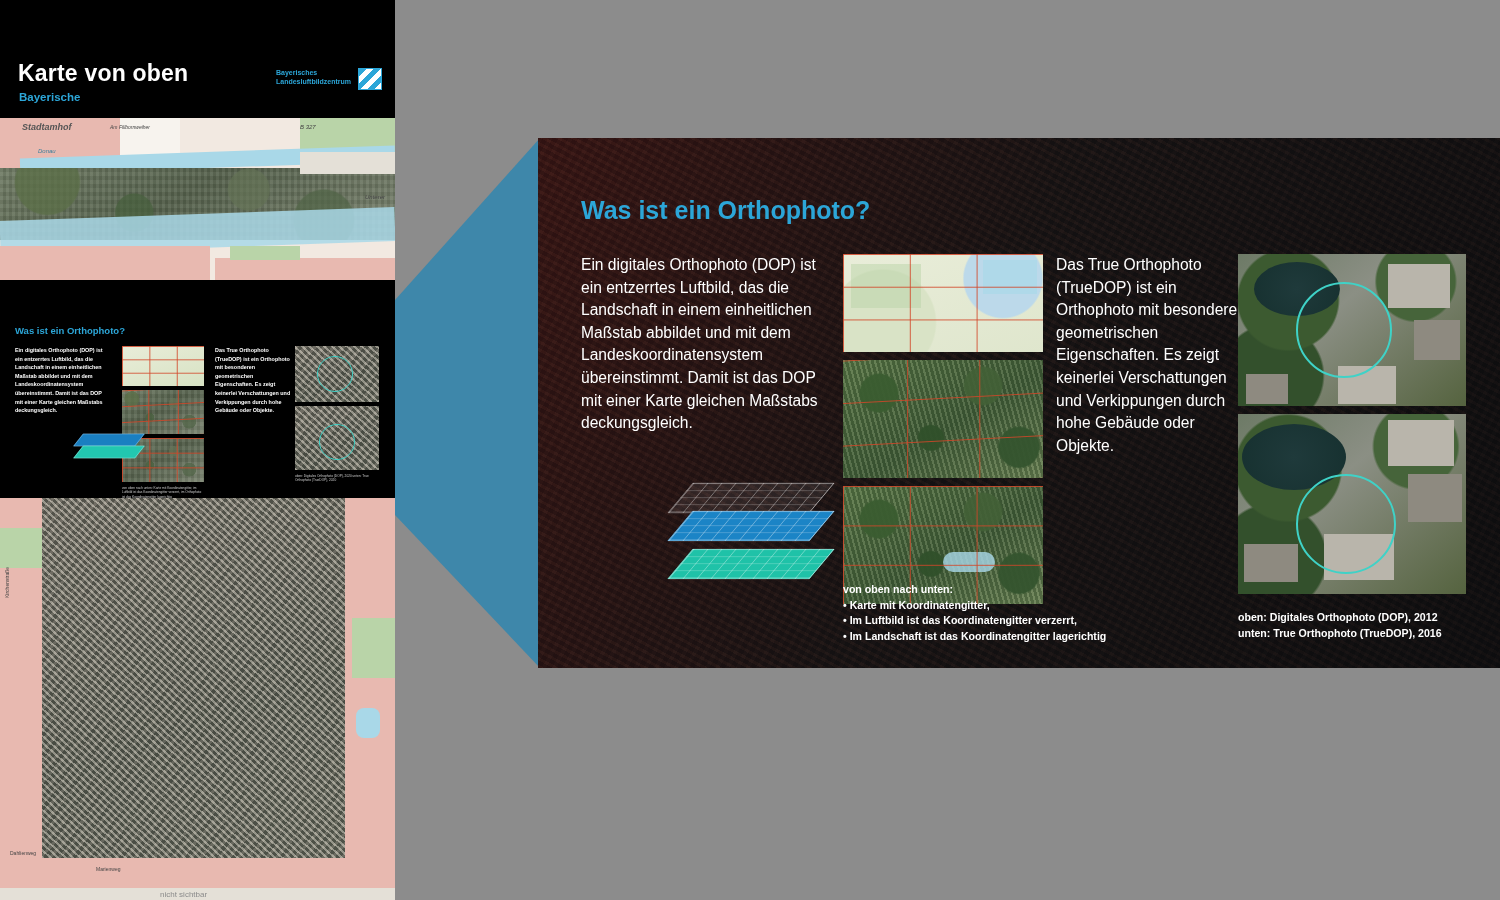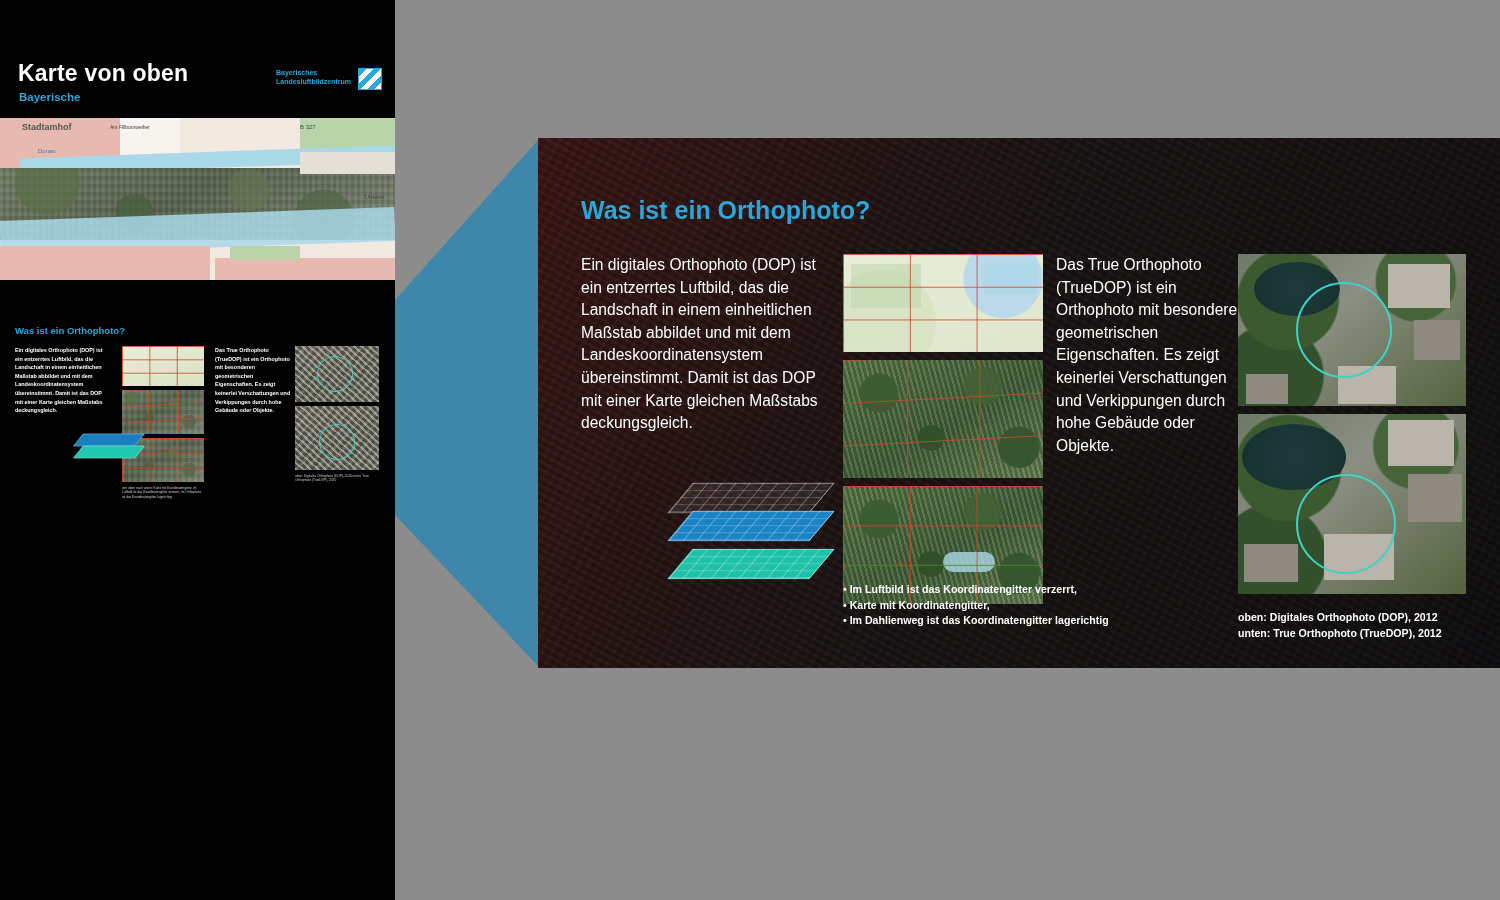--- a/index.html
+++ b/index.html
@@ -68,21 +68,21 @@
     box-sizing: border-box;
   }
 
   
   .mapband {
     position: absolute;
     left: 0;
     width: 395px;
     overflow: hidden;
   }
-  #mapband-1 { top: 118px; height: 162px; }
+  #mapband-1 { top: 118px; height: 162px; font-style: italic; }
   #mapband-2 { top: 498px; height: 402px; }
 
   .map-base {
     position: absolute; inset: 0;
     background: #f2e9e1;
   }
   
   .mb {
     position: absolute;
     background: #e8b9b0;
@@ -373,20 +373,36 @@
 
     <div class="planes">
       <div class="plane-layer" style="top:4px;"></div>
       <div class="plane-layer b"></div>
     </div>
 
     <div class="pp-caption" style="left:122px;top:176px;width:82px;">von oben nach unten: Karte mit Koordinatengitter, im Luftbild ist das Koordinatengitter verzerrt, im Orthophoto ist das Koordinatengitter lagerichtig</div>
     <div class="pp-caption" style="left:295px;top:164px;width:84px;">oben: Digitales Orthophoto (DOP), 2020 unten: True Orthophoto (TrueDOP), 2020</div>
   </div>
 
+  <div class="mapband" id="mapband-2">
+    <div class="map-base"></div>
+    <div class="mb" style="left:0;top:0;width:42px;height:402px;"></div>
+    <div class="mb" style="left:345px;top:0;width:50px;height:402px;"></div>
+    <div class="aerial dense" style="left:42px;top:0;width:303px;height:360px;"></div>
+    <div class="mg" style="left:0;top:30px;width:42px;height:40px;"></div>
+    <div class="mg" style="left:352px;top:120px;width:43px;height:60px;"></div>
+    <div class="mb" style="left:0;top:360px;width:395px;height:30px;"></div>
+    <div class="mrd" style="left:0;top:390px;width:395px;height:12px;"></div>
+    <div class="water" style="left:356px;top:210px;width:24px;height:30px;border-radius:8px;"></div>
+    <span class="label-tiny dark" style="left:4px;top:100px;transform:rotate(-90deg);transform-origin:left top;font-size:5px;">Kirchenstraße</span>
+    <span class="label-tiny dark" style="left:10px;top:352px;font-size:5px;">Dahlienweg</span>
+    <span class="label-tiny dark" style="left:96px;top:368px;font-size:5px;">Marienweg</span>
+    <span class="label-tiny" style="left:160px;top:392px;font-size:8px;color:#8b8b8b;">nicht sichtbar</span>
+
+  </div>
 </div>
 
 <div id="wedge">
   <svg width="145" height="900" viewBox="0 0 145 900" xmlns="http://www.w3.org/2000/svg">
     <polygon points="0,300 145,138 145,668 0,515" fill="#3e87aa"></polygon>
   </svg>
 </div>
 
 <div id="slide">
   <div id="slide-overlay"></div>
@@ -428,22 +444,23 @@
     <div class="circle-hl" style="left:58px;top:60px;width:100px;height:100px;"></div>
   </div>
 
   <div id="slide-planes">
     <div class="sp-layer sp-wire"></div>
     <div class="sp-layer sp-blue"></div>
     <div class="sp-layer sp-teal"></div>
   </div>
 
   <div id="slide-note">
+    <div>von oben nach unten:</div>
+    <div>• Karte mit Koordinatengitter,</div>
     <div>• Im Luftbild ist das Koordinatengitter verzerrt,</div>
-    <div>• Karte mit Koordinatengitter,</div>
-    <div>• Im Dahlienweg ist das Koordinatengitter lagerichtig</div>
+    <div>• Im Landschaft ist das Koordinatengitter lagerichtig</div>
   </div>
 
   <div id="slide-credit">
     <div>oben: Digitales Orthophoto (DOP), 2012</div>
-    <div>unten: True Orthophoto (TrueDOP), 2012</div>
+    <div>unten: True Orthophoto (TrueDOP), 2016</div>
   </div>
 </div>
 
 </body></html>

